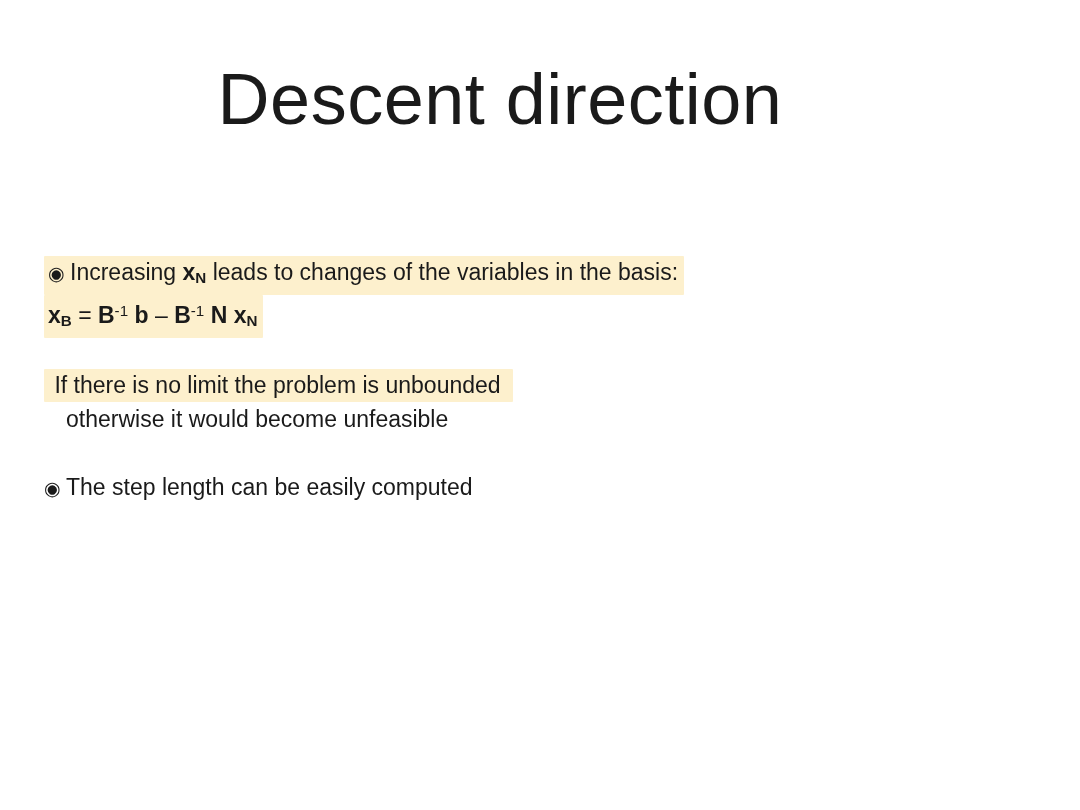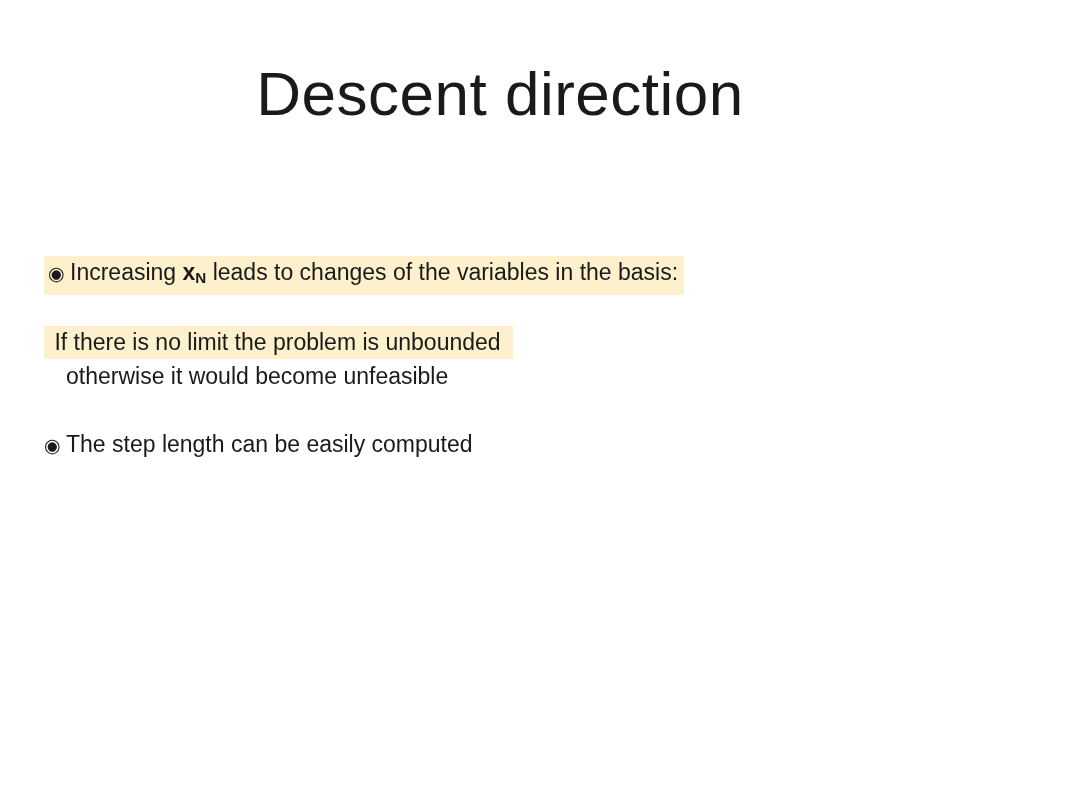--- a/index.html
+++ b/index.html
@@ -19,21 +19,21 @@
     width: 1080px;
     height: 810px;
     background: #ffffff;
   }
   .slide-title {
     position: absolute;
     top: 58px;
     left: 0;
     width: 1000px;
     text-align: center;
-    font-size: 62px;
+    font-size: 72px;
     font-weight: 400;
     letter-spacing: 0.5px;
     color: #1a1a1a;
     font-family: "Liberation Sans", sans-serif;
   }
   .body {
     position: absolute;
     top: 255px;
     left: 44px;
     width: 990px;
@@ -81,20 +81,23 @@
   <div class="slide-title">Descent direction</div>
 
   <div class="body">
 
     <div class="block">
       <div class="line">
         <span class="hl">
           <span class="bullet-icon">◉</span><span>Increasing <b class="vb">x<sub>N</sub></b> leads to changes of the variables in the basis:</span>
         </span>
       </div>
+      <div class="line">
+        <span class="hl"><b class="vb">x<sub>B</sub></b> = <b class="vb">B</b><sup>-1</sup> <b class="vb">b</b> – <b class="vb">B</b><sup>-1</sup> <b class="vb">N x<sub>N</sub></b></span>
+      </div>
     </div>
 
     <div class="gap-md"></div>
 
     <div class="block">
       <div class="line">
         <span class="hl">&nbsp;If there is no limit the problem is unbounded&nbsp;</span>
       </div>
       <div class="line plain">
         <span>otherwise it would become unfeasible</span>

